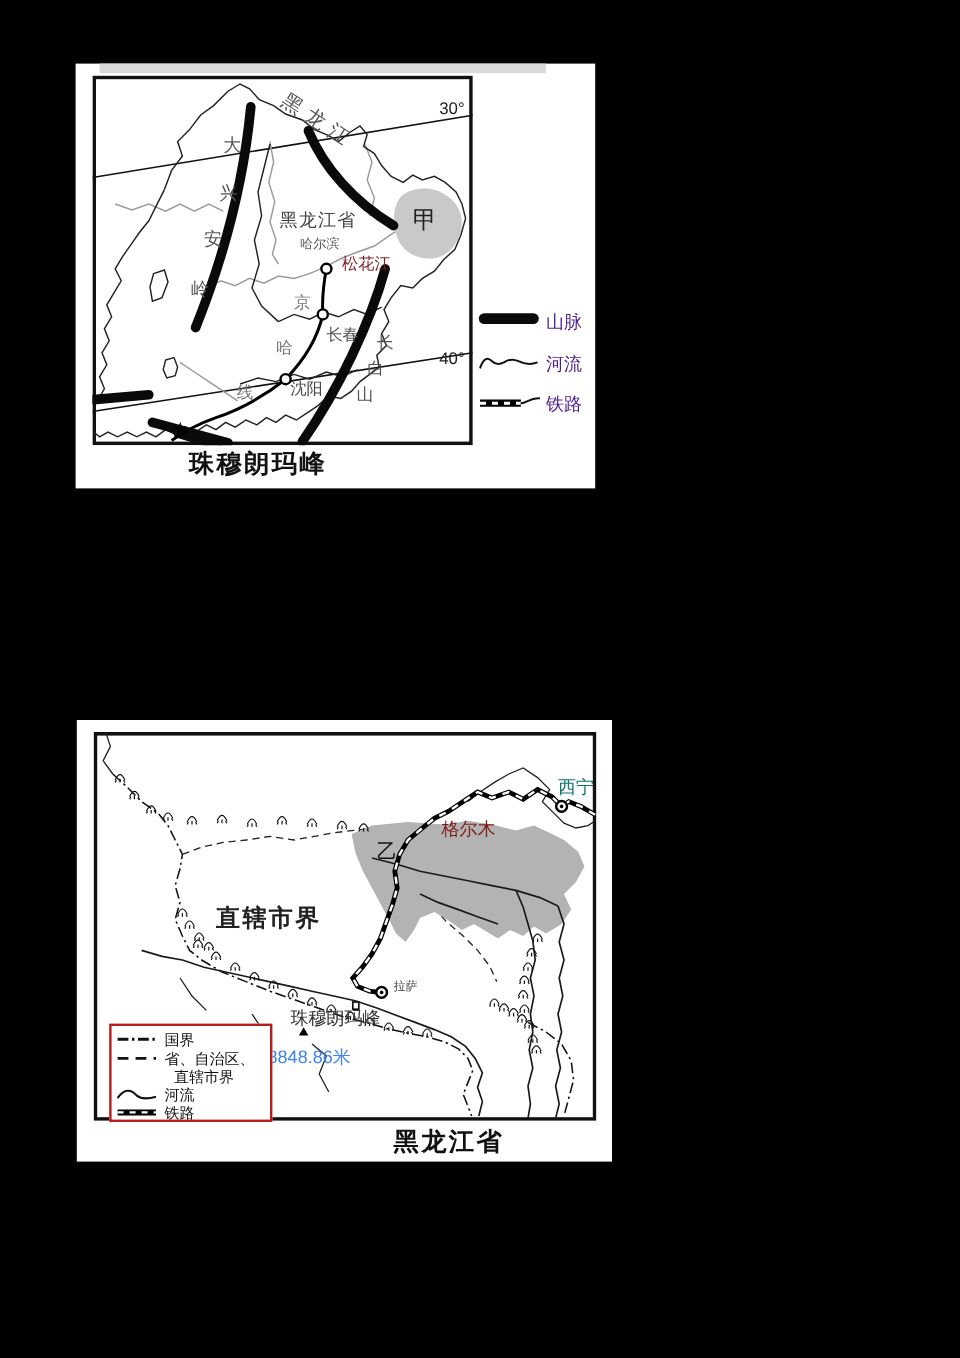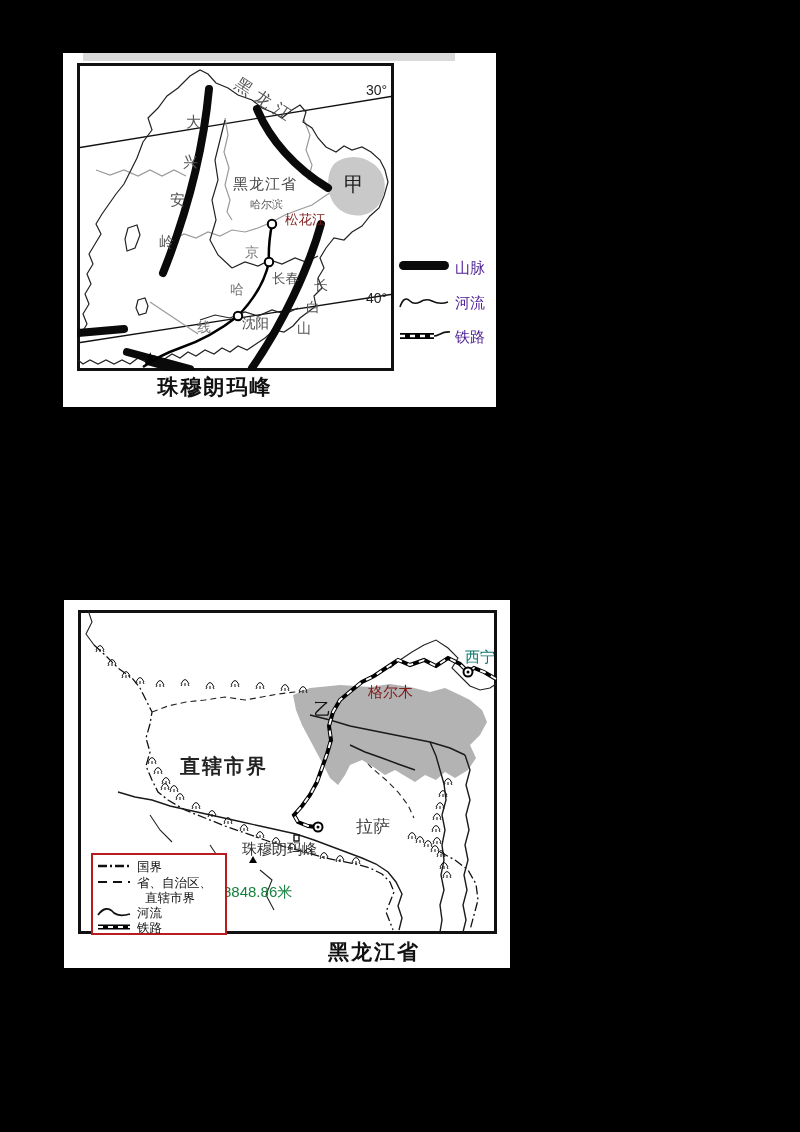--- a/index.html
+++ b/index.html
@@ -211,23 +211,23 @@
         <use href="#ridge" x="342" y="231"></use>
         <use href="#ridge" x="350" y="235"></use>
         <use href="#ridge" x="357" y="240"></use>
       </g>
   </svg>
 
   <span class="lbl" style="left:401px;top:49px;font-size:15px;color:#0f766e;">西宁</span>
   <span class="lbl g3" style="left:304px;top:84px;font-size:15px;">格尔木</span>
   <span class="lbl" style="left:250px;top:101px;font-size:17px;color:#111;">乙</span>
   <span class="lbl" style="left:116px;top:156px;font-size:20px;color:#222;font-weight:600;letter-spacing:2px;">直辖市界</span>
-  <span class="lbl d2" style="left:264px;top:218px;font-size:17px;margin-left:28px;">拉萨</span>
+  <span class="lbl d2" style="left:264px;top:218px;font-size:10px;">拉萨</span>
   <span class="lbl" style="left:178px;top:241px;font-size:15px;color:#333;">珠穆朗玛峰</span>
-  <span class="lbl" style="left:159px;top:284px;font-size:15px;color:#15803d;">8848.86米</span>
+  <span class="lbl" style="left:159px;top:274px;font-size:15px;color:#3b82f6;">8848.86米</span>
 
   <div id="legend2">
     <div class="l2row" style="top:3px;">
       <svg class="l2sym" viewBox="0 0 34 12">
         <line x1="1" y1="6" x2="33" y2="6" stroke="#111" stroke-width="2.4" stroke-dasharray="9 3 2 3"></line>
       </svg>
       <span class="l2txt">国界</span>
     </div>
     <div class="l2row" style="top:19px;">
       <svg class="l2sym" viewBox="0 0 34 12">

